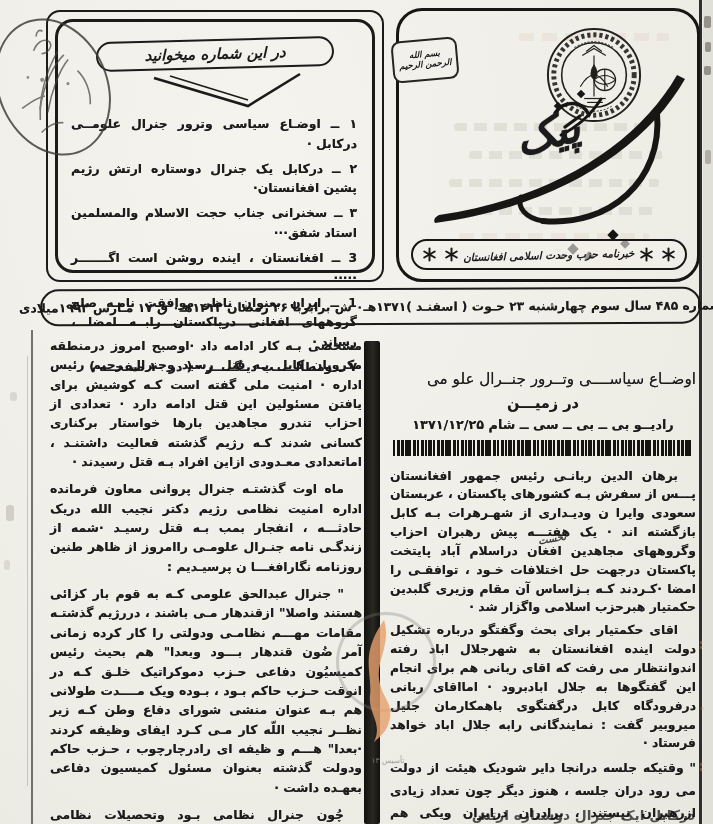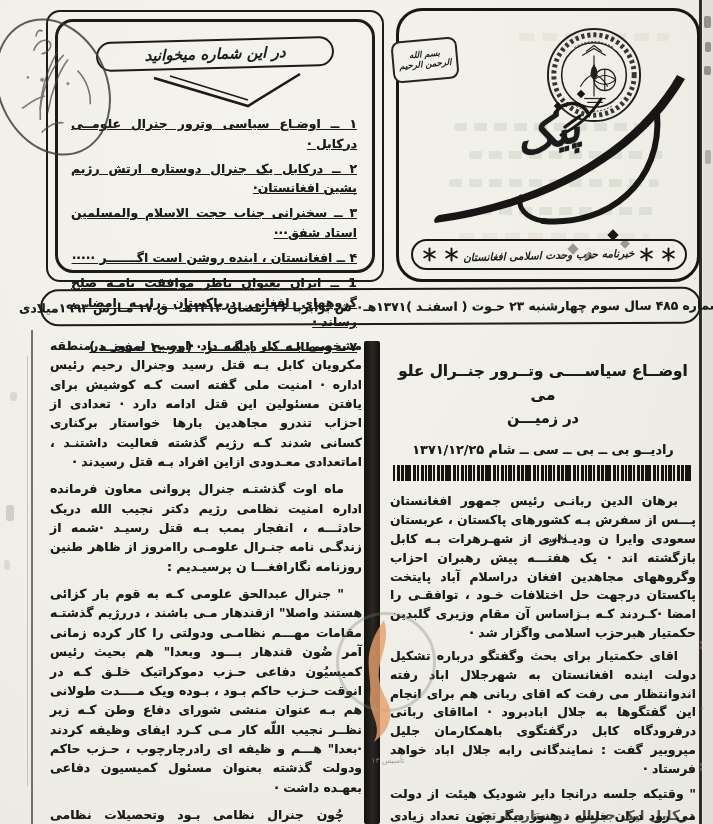--- a/index.html
+++ b/index.html
@@ -15,21 +15,21 @@
   .edge-mark{position:absolute;background:#55524d;border-radius:2px;opacity:.55;z-index:3;}
   
   .contents-box{position:absolute;left:46px;top:10px;width:338px;height:272px;
     border:2px solid #1c1b19;border-radius:14px;z-index:2;}
   .inner-frame{position:absolute;inset:7px;border:3px solid #1c1b19;border-radius:18px;}
   .toc-title-oval{position:absolute;top:17px;left:50%;transform:translateX(-50%) rotate(-1.5deg);
     width:238px;height:30px;border:2px solid #1c1b19;border-radius:16px;
     display:flex;align-items:center;justify-content:center;
     font-size:15px;font-weight:700;font-style:italic;letter-spacing:1px;}
   .toc-arrow{position:absolute;top:48px;left:92px;width:170px;height:44px;}
-  .toc-list{position:absolute;top:92px;right:15px;left:13px;direction:rtl;text-align:justify;text-decoration:underline;}
+  .toc-list{position:absolute;top:92px;right:15px;left:13px;direction:rtl;text-align:justify;}
   .toc-item{margin:0 0 5.5px 0;font-size:12.4px;font-weight:700;line-height:1.58;
     text-shadow:0 0 .4px rgba(0,0,0,.55);}
   .toc-num{white-space:nowrap;}
   
   .stamp{position:absolute;left:-2px;top:16px;width:110px;height:142px;z-index:4;
     transform:rotate(-24deg);opacity:.82;}
   .stamp-oval{position:absolute;inset:0;border:2px solid #3c3a36;border-radius:50%;}
   
   .masthead-box{position:absolute;left:396px;top:8px;width:304px;height:274px;
     border:3.5px solid #171614;border-radius:26px;z-index:2;}
@@ -61,25 +61,25 @@
   .left-rule2{position:absolute;left:27px;top:356px;width:1px;height:430px;background:#8a8780;opacity:.4;z-index:2;}
   .center-bar{position:absolute;left:364px;top:341px;width:16px;height:483px;z-index:2;
     background:linear-gradient(90deg,#12110f 0%,#2a2824 55%,#12110f 100%);border-radius:2px;}
   
   .left-column{position:absolute;left:38px;top:336px;width:324px;direction:rtl;text-align:justify;z-index:2;}
   .left-column p{margin:0 0 8px 12px;font-size:12.4px;font-weight:600;line-height:1.56;
     text-shadow:0 0 .35px rgba(0,0,0,.5);}
   .indent{text-indent:18px;}
   .right-column{position:relative;z-index:2;}
   .right-col-wrap{position:absolute;left:390px;top:336px;width:306px;direction:rtl;z-index:2;}
-  .headline{margin-top:24px;text-align:center;font-size:15.2px;font-weight:700;line-height:1.55;
+  .headline{margin-top:32px;text-align:right;font-size:15.2px;font-weight:400;line-height:1.55;
     letter-spacing:.5px;text-shadow:0 0 .5px rgba(0,0,0,.6);}
   .headline-l2{text-align:center;font-size:14.5px;font-weight:700;margin-top:3px;letter-spacing:2px;
     text-shadow:0 0 .5px rgba(0,0,0,.6);}
-  .byline{text-align:center;font-size:12.8px;font-weight:700;margin-top:16px;
+  .byline{text-align:center;font-size:12.8px;font-weight:700;margin-top:6px;
     text-shadow:0 0 .4px rgba(0,0,0,.5);}
   .barcode{height:16px;margin:8px 3px 11px 3px;
     background:repeating-linear-gradient(90deg,#15140f 0 2px,transparent 2px 4px,#15140f 4px 7px,transparent 7px 8px),
                repeating-linear-gradient(90deg,#15140f 0 1px,transparent 1px 5px);}
   .right-col-wrap p.body{margin:0 0 4px 0;font-size:12.4px;font-weight:700;line-height:1.52;
     text-align:justify;text-shadow:0 0 .35px rgba(0,0,0,.5);}
   .right-col-wrap p.quote{line-height:1.82;}
   .handwritten-note{position:absolute;left:148px;top:197px;font-size:10px;font-weight:700;
     font-style:italic;transform:rotate(-10deg);opacity:.85;}
   .next-headline{position:absolute;left:450px;top:807px;width:245px;direction:rtl;text-align:right;
@@ -114,21 +114,21 @@
         <span data-interactable="false">در این شماره میخوانید</span>
       </div>
       <svg class="toc-arrow" viewBox="0 0 170 44" data-interactable="false">
         <polyline points="4,8 98,36 150,4" fill="none" stroke="#1c1b19" stroke-width="2.6"></polyline>
         <polyline points="20,6 98,30" fill="none" stroke="#1c1b19" stroke-width="1.6"></polyline>
       </svg>
       <div class="toc-list" data-interactable="false">
         <p class="toc-item" data-interactable="false"><span class="toc-num" data-interactable="false">۱ ــ</span> <span data-interactable="false">اوضـاع سیاسی وترور جنرال علومــی درکابل ·</span></p>
         <p class="toc-item" data-interactable="false"><span class="toc-num" data-interactable="false">۲ ــ</span> <span data-interactable="false">درکابل یک جنرال دوستاره ارتش رژیم پشین افغانستان·</span></p>
         <p class="toc-item" data-interactable="false"><span class="toc-num" data-interactable="false">۳ ــ</span> <span data-interactable="false">سخنرانی جناب حجت الاسلام والمسلمین استاد شفق···</span></p>
-        <p class="toc-item" data-interactable="false"><span class="toc-num" data-interactable="false">۴ ــ</span> <span data-interactable="false">افغانستان ، اینده روشن است اگـــــــر ·····</span></p>
+        <p class="toc-item" data-interactable="false"><span class="toc-num" data-interactable="false">3 ــ</span> <span data-interactable="false">افغانستان ، اینده روشن است اگـــــــر ·····</span></p>
         <p class="toc-item" data-interactable="false"><span class="toc-num" data-interactable="false">1 ــ</span> <span data-interactable="false">ایران بعنوان ناظر موافقت نامـه صلح گروههای افغانی درپاکستان رابــه امضا ، رساند ·</span></p>
         <p class="toc-item" data-interactable="false"><span class="toc-num" data-interactable="false">۷ ــ</span> <span data-interactable="false">ومطالـــــب دیـگـــــر ·   ( در ۱۰ صفحــه )</span></p>
       </div>
     </div>
   </div>
 
   <div class="stamp" data-interactable="false">
     <div class="stamp-oval" data-interactable="false"></div>
     <svg viewBox="0 0 110 142" width="110" height="142" data-interactable="false">
       <g fill="none" stroke="#45423d" stroke-width="1.6" opacity=".85">

